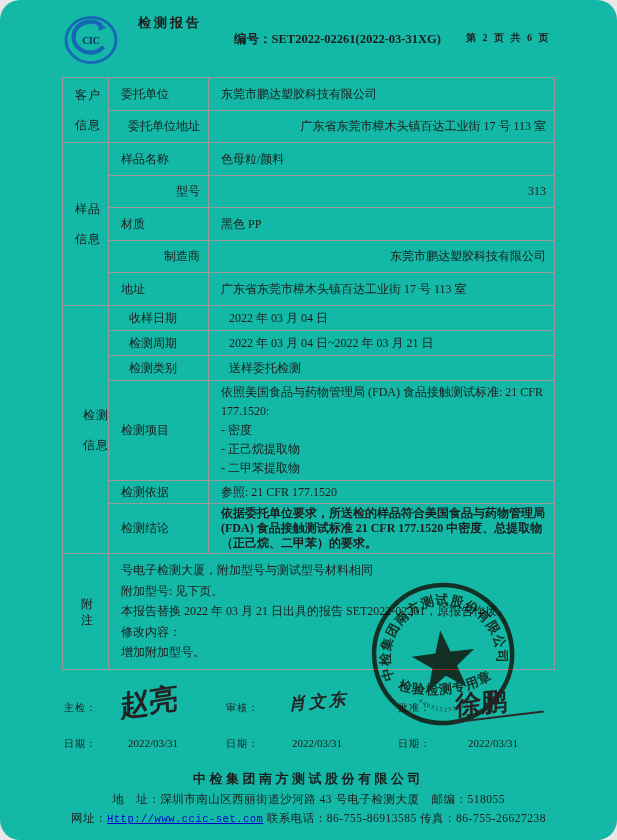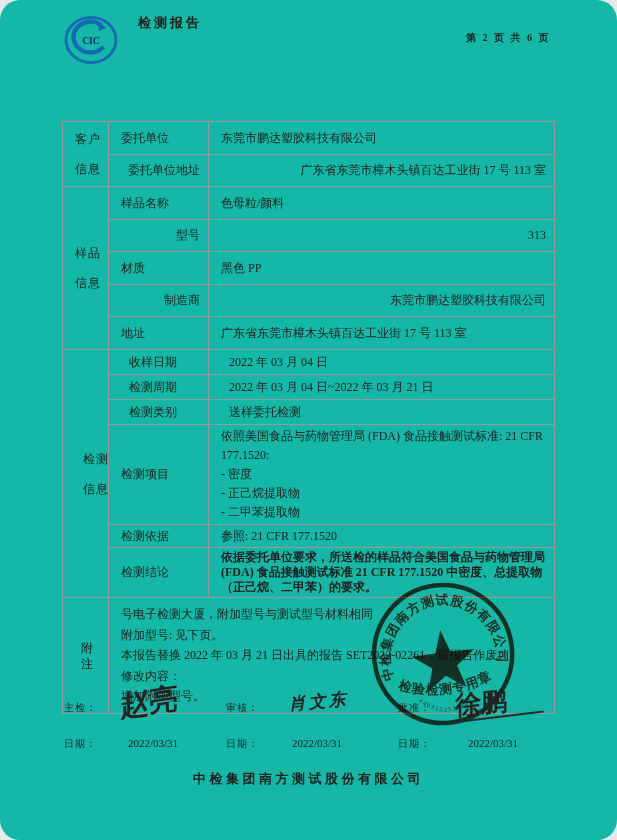--- a/index.html
+++ b/index.html
@@ -14,21 +14,21 @@
     border-radius:20px;
   }
   
   .logo{position:absolute;left:62px;top:15px;width:58px;height:50px;}
   .hdr-title{position:absolute;left:138px;top:14px;font-size:13px;font-weight:bold;letter-spacing:3px;}
   .hdr-no{position:absolute;left:234px;top:31px;font-size:12.5px;font-weight:bold;}
   .hdr-page{position:absolute;left:466px;top:31px;font-size:10px;font-weight:bold;letter-spacing:2px;}
   
   table.report{
     position:absolute;left:62px;top:77px;
-    width:493px;border-collapse:collapse;table-layout:fixed;margin-top:44px;
+    width:493px;border-collapse:collapse;table-layout:fixed;
   }
   table.report td{
     border:1px solid #9a9a9a;
     font-size:12px;line-height:15px;
     padding:2px 8px 2px 12px;
     vertical-align:middle;
     overflow:hidden;
   }
   td.group{text-align:center;padding:0 2px;}
   td.group .gwrap{margin:0 auto;width:26px;line-height:30px;letter-spacing:1px;word-break:break-all;}
@@ -70,20 +70,21 @@
 
 <div class="page">
 
   <svg class="logo" viewBox="0 0 60 52">
     <ellipse cx="30" cy="26" rx="26" ry="23.5" fill="none" stroke="#1568b3" stroke-width="3"></ellipse>
     <path d="M 41,11 A 17.5,16 0 1 0 43,33" fill="none" stroke="#1568b3" stroke-width="4.5"></path>
     <path d="M 38,8 L 46,13 L 38,17 Z" fill="#1568b3"></path>
     <text x="30" y="30" text-anchor="middle" font-size="10" font-weight="bold" fill="#0d2b63" font-family="Liberation Serif, DejaVu Serif, serif">CIC</text>
   </svg>
   <div class="hdr-title">检测报告</div>
+  <div class="hdr-no"><span>编号：</span><span>SET2022-02261(2022-03-31XG)</span></div>
   <div class="hdr-page">第 2 页 共 6 页</div>
 
   <table class="report">
     <colgroup>
         <col style="width:46px">
         <col style="width:100px">
         <col>
       </colgroup>
 
     <tbody>
@@ -196,15 +197,17 @@
   <div class="sig-label" style="left:64px;top:737px;">日期：</div>
   <div class="date-val" style="left:128px;top:737px;">2022/03/31</div>
   <div class="sig-label" style="left:226px;top:737px;">日期：</div>
   <div class="date-val" style="left:292px;top:737px;">2022/03/31</div>
   <div class="sig-label" style="left:398px;top:737px;"></div>
   <div class="sig-label" style="left:398px;top:737px;">日期：</div>
   <div class="date-val" style="left:468px;top:737px;">2022/03/31</div>
 
   <div class="footer">
     <div class="f-company">中检集团南方测试股份有限公司</div>
+    <div class="f-line"><span>地　址：</span><span>深圳市南山区西丽街道沙河路 43 号电子检测大厦</span><span>　邮编：</span><span>518055</span></div>
+    <div class="f-line"><span>网址：</span><a class="f-url">Http://www.ccic-set.com</a><span> 联系电话：</span><span>86-755-86913585</span><span> 传真：</span><span>86-755-26627238</span></div>
   </div>
 
 </div>
 
 </body></html>

